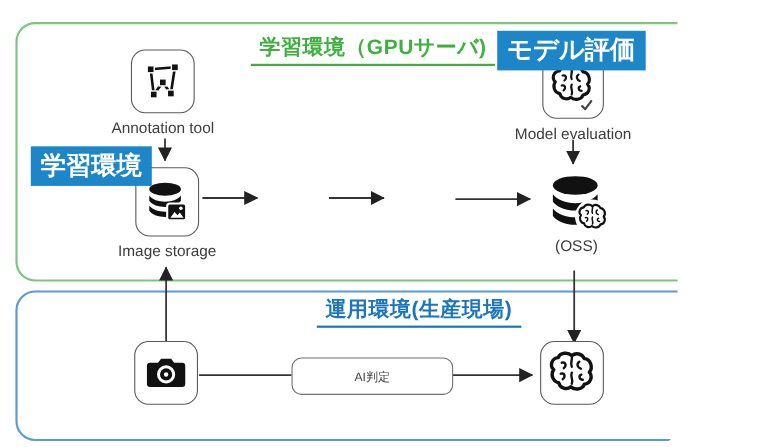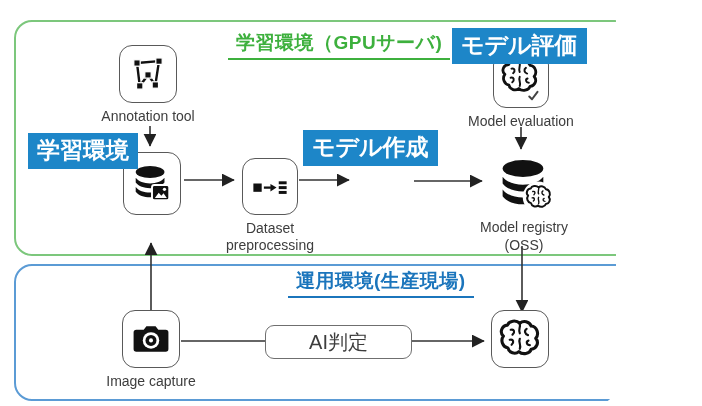--- a/index.html
+++ b/index.html
@@ -17,21 +17,21 @@
   .chip{position:absolute;z-index:11;background:var(--chip-blue,#1d86c8);color:#fff;font-weight:bold;
     font-size:23px;line-height:1;padding:6px 9px 7px 9px;white-space:nowrap;}
   .connectors{position:absolute;left:0;top:0;z-index:5;}
   .node{position:absolute;z-index:8;display:flex;flex-direction:column;align-items:center;width:150px;}
   .iconbox{border:1.6px solid #595959;border-radius:13px;background:#fff;
     display:flex;align-items:center;justify-content:center;}
   .noborder{border:none;}
   .nlabel{font-size:14px;color:var(--label-gray,#3d3d3d);margin-top:5px;line-height:1.2;text-align:center;white-space:nowrap;}
   .procbox{position:absolute;z-index:8;left:265px;top:325px;width:145px;height:32px;border:1.5px solid #6f6f6f;
     border-radius:9px;background:#fff;display:flex;align-items:center;justify-content:center;
-    font-size:20px;color:#3d3d3d;}
+    font-size:11px;color:#3d3d3d;}
   .rack{position:absolute;left:618px;top:5px;z-index:12;}
   .rackunit{width:54px;height:20px;background:#0c0c0c;border-radius:4px;position:relative;margin-bottom:4px;}
   .rackunit .sq{position:absolute;left:8px;top:5.5px;width:9px;height:9px;background:#fff;}
   .rackunit .slot{position:absolute;left:24px;top:5.5px;width:4px;height:9px;background:#fff;}
   .factory{position:absolute;left:612px;top:252px;z-index:12;}
 </style>
 </head>
 <body>
 
 <div class="canvas">
@@ -77,21 +77,20 @@
       <path d="M181 341 L265 341"></path>
       <path d="M410 341 L484 341" marker-end="url(#ah)"></path>
     </g>
   </svg>
 
   <div class="envtitle training">学習環境（GPUサーバ)</div>
   <div class="envtitle production">運用環境(生産現場)</div>
 
   <div class="chip" style="left:452px;top:28px">モデル評価</div>
   <div class="chip" style="left:28px;top:133px">学習環境</div>
-  <div class="chip" style="left:303px;top:130px">モデル作成</div>
 
   <div class="rack">
     <div class="rackunit">
         <div class="sq"></div>
         <div class="slot"></div>
       </div>
     <div class="rackunit">
         <div class="sq"></div>
         <div class="slot"></div>
       </div>
@@ -135,36 +134,23 @@
     <div class="iconbox" style="width:56px;height:61px">
       <svg width="46" height="46" viewBox="0 0 48 48">
         <g transform="translate(-2,1)">
             <use href="#db-g"></use>
           </g>
         <rect x="24" y="25" width="18" height="16" rx="2.5" fill="#111" stroke="#fff" stroke-width="2"></rect>
         <path d="M27 38.5 L31 33 L33.8 36.2 L36 33.6 L39.5 38.5 Z" fill="#fff"></path>
         <circle cx="37" cy="29.5" r="1.7" fill="#fff"></circle>
       </svg>
     </div>
-  </div>
-
-  <div class="node" style="left:195px;top:158px">
-    <div class="iconbox" style="width:54px;height:55px">
-      <svg width="42" height="42" viewBox="0 0 48 48">
-        <rect x="5" y="20" width="9.5" height="9.5" fill="#111"></rect>
-        <path d="M17 24.7 H25" stroke="#111" stroke-width="2.6"></path>
-        <path d="M24.5 20.5 L31.5 24.7 L24.5 29 Z" fill="#111"></path>
-        <rect x="34" y="17.5" width="9" height="3.4" fill="#111"></rect>
-        <rect x="34" y="23" width="9" height="3.4" fill="#111"></rect>
-        <rect x="34" y="28.5" width="9" height="3.4" fill="#111"></rect>
-      </svg>
-    </div>
-    <div class="nlabel">Dataset</div>
-    <div class="nlabel" style="margin-top:0">preprocessing</div>
-  </div>
+    <div class="nlabel">Image storage</div>
+  </div>
+
 
 
   <div class="node" style="left:446px;top:52px">
     <div class="iconbox" style="width:54px;height:54px">
       <svg width="44" height="44" viewBox="0 0 48 48">
         <g transform="translate(1,-1) scale(0.9)">
             <use href="#brain-g"></use>
           </g>
         <path d="M33 42 L36 45 L42 37" fill="none" stroke="#444" stroke-width="2.2" stroke-linecap="round" stroke-linejoin="round"></path>
       </svg>
@@ -177,34 +163,32 @@
       <svg width="62" height="60" viewBox="0 0 48 46">
         <g transform="translate(-2,0) scale(1.05)">
             <use href="#db-g"></use>
           </g>
         <circle cx="35" cy="33" r="12" fill="#fff"></circle>
         <g transform="translate(24.5,22.5) scale(0.45)">
             <use href="#brain-g"></use>
           </g>
       </svg>
     </div>
-    <div class="nlabel">Model registry</div>
     <div class="nlabel" style="margin-top:1px">(OSS)</div>
   </div>
 
   <div class="node" style="left:76px;top:310px">
     <div class="iconbox" style="width:56px;height:56px">
       <svg width="44" height="44" viewBox="0 0 48 48">
         <path d="M8 14 h8 l3-4 h10 l3 4 h8 a3 3 0 0 1 3 3 v18 a3 3 0 0 1 -3 3 H8 a3 3 0 0 1 -3 -3 V17 a3 3 0 0 1 3 -3 Z" fill="#111"></path>
         <circle cx="24" cy="25.5" r="9" fill="#fff"></circle>
         <circle cx="24" cy="25.5" r="6" fill="#111"></circle>
         <circle cx="24" cy="25.5" r="2.2" fill="#fff"></circle>
       </svg>
     </div>
-    <div class="nlabel">Image capture</div>
   </div>
 
   <div class="node" style="left:445px;top:310px">
     <div class="iconbox" style="width:56px;height:56px">
       <svg width="46" height="46" viewBox="0 0 48 48">
         <g transform="translate(1,1) scale(0.95)">
             <use href="#brain-g"></use>
           </g>
       </svg>
     </div>

